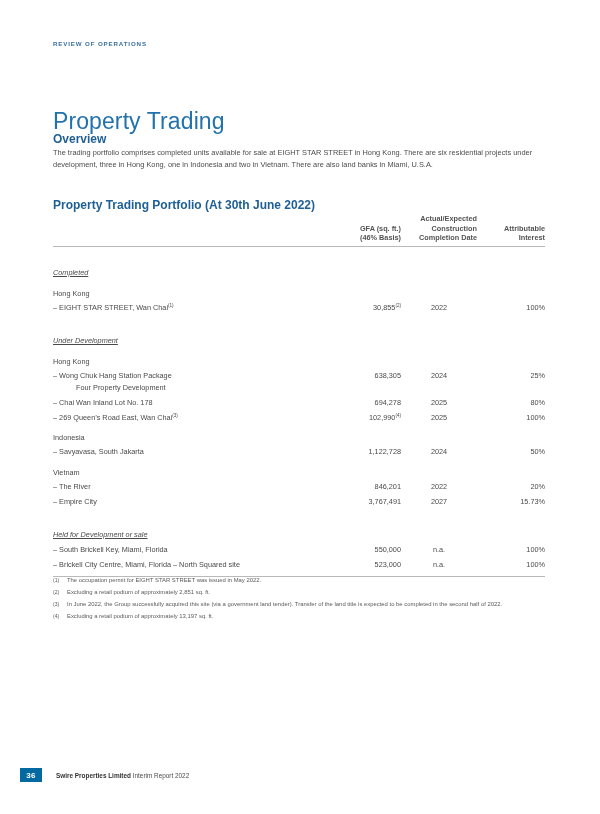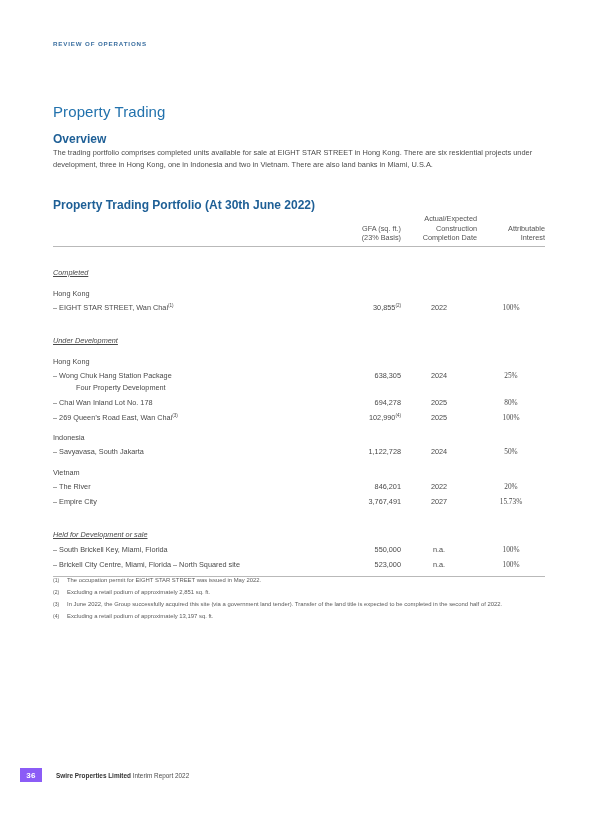--- a/index.html
+++ b/index.html
@@ -31,21 +31,21 @@
     letter-spacing: 0.85px;
     color: #3b6fa0;
     text-transform: uppercase;
   }
 
   
   .page-title {
     position: absolute;
     left: 53px;
     top: 93px;
-    font-size: 15px;
+    font-size: 23px;
     font-weight: normal;
     color: #2272ad;
     letter-spacing: 0.1px;
   }
   .section-title {
     position: absolute;
     left: 53px;
     top: 122px;
     font-size: 12px;
     font-weight: bold;
@@ -81,21 +81,21 @@
     top: 214px;
     width: 492px;
   }
   table.portfolio {
     width: 492px;
     border-collapse: collapse;
     font-size: 7.3px;
     color: #4a4a4a;
   }
   table.portfolio th {
-    font-weight: normal;
+    font-weight: bold;
     vertical-align: bottom;
     padding: 0 0 3px 0;
     line-height: 9.6px;
     color: #545454;
     margin-top: 44px;
   }
   table.portfolio th.c-name { text-align: left; }
   table.portfolio th.c-gfa,
   table.portfolio th.c-date,
   table.portfolio th.c-int { text-align: right; }
@@ -104,21 +104,21 @@
 
   table.portfolio td {
     padding: 0;
     vertical-align: top;
     line-height: 11.8px;
     color: #4a4a4a;
   }
   td.c-name  { text-align: left; }
   td.c-gfa   { text-align: right; }
   td.c-date  { text-align: center; }
-  td.c-int   { text-align: center; font-family: Liberation Serif, serif; }
+  td.c-int   { text-align: right; }
 
   
   col.w-name { width: 280px; }
   col.w-gfa  { width: 68px; }
   col.w-date { width: 76px; }
   col.w-int  { width: 68px; }
 
   tr.group-head td {
     font-style: italic;
     text-decoration: underline;
@@ -183,21 +183,21 @@
   .footer {
     position: absolute;
     left: 20px;
     top: 768px;
     display: flex;
     align-items: center;
   }
   .page-badge {
     width: 22px;
     height: 14px;
-    background: #8b5cf6;
+    background: #0369a1;
     color: #ffffff;
     font-size: 8px;
     font-weight: bold;
     display: flex;
     align-items: center;
     justify-content: center;
     letter-spacing: 0.2px;
   }
   .footer-text {
     margin-left: 14px;
@@ -229,21 +229,21 @@
         <col class="w-name">
           <col class="w-gfa">
           <col class="w-date">
           <col class="w-int">
       </colgroup>
       <thead>
         <tr>
           <th class="c-name"></th>
           <th class="c-gfa">
             <span>GFA (sq. ft.)</span><br>
-            <span>(23% Basis)</span>
+            <span>(46% Basis)</span>
           </th>
           <th class="c-date">
             <span>Actual/Expected</span><br>
             <span>Construction</span><br>
             <span>Completion Date</span>
           </th>
           <th class="c-int">
             <span>Attributable</span><br>
             <span>Interest</span>
           </th>

